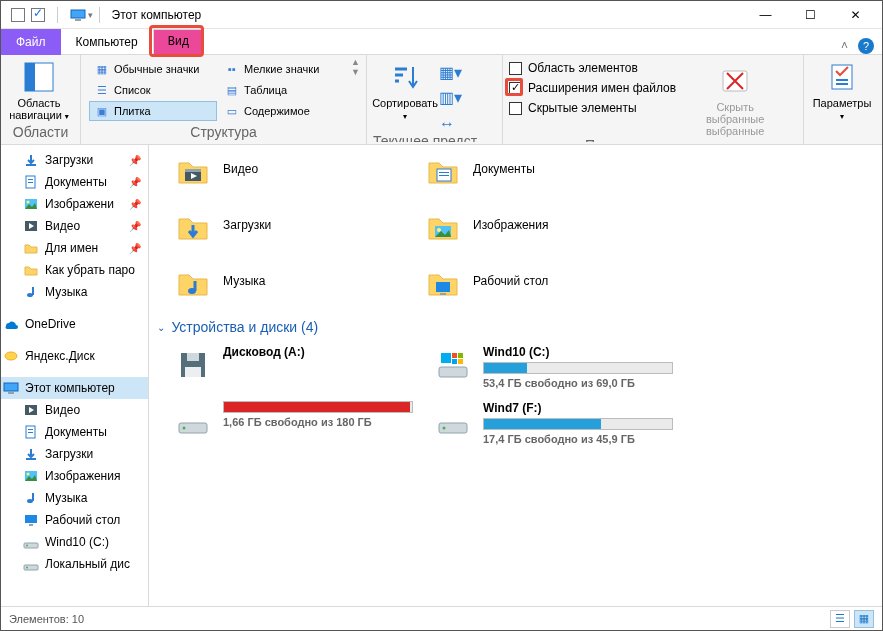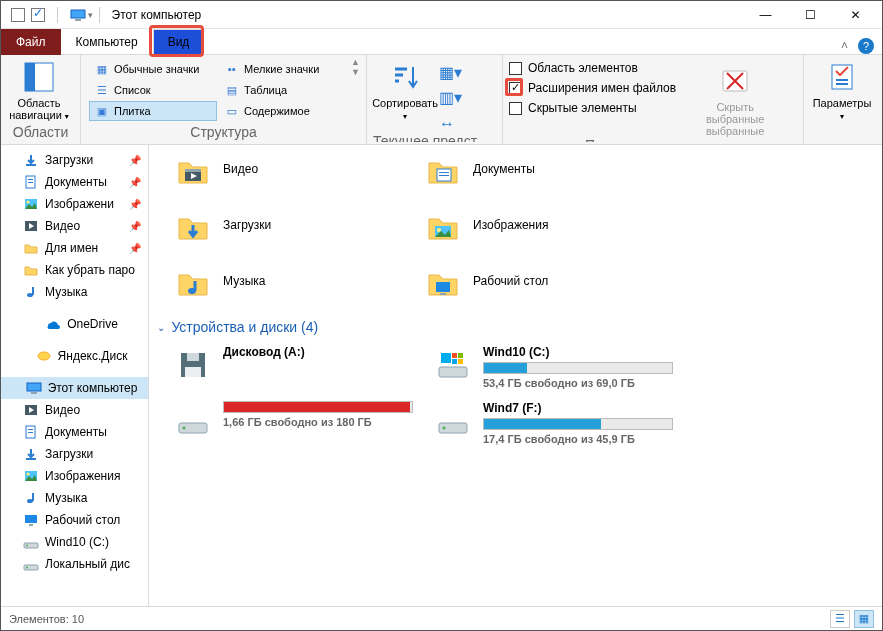--- a/index.html
+++ b/index.html
@@ -11,22 +11,22 @@
   .qat-btn.chk { background: linear-gradient(#fff,#fff); position: relative;}
   .qat-btn.chk::after { content:"✓"; position:absolute; left:1px; top:-3px; font-size:12px; color:#1a73e8;}
   .titlebar .sep { width:1px; height:16px; background:#ccc; margin:0 6px;}
   .titlebar .icon-pc { width:16px; height:16px;}
   .titlebar .title { margin-left:6px; font-size:12px;}
   .titlebar .wincontrols { margin-left:auto; display:flex;}
   .winbtn { width:45px; height:28px; display:flex; align-items:center; justify-content:center; font-family:sans-serif; font-size:12px;}
   
   .tabsrow { height:26px; display:flex; align-items:flex-end; border-bottom:1px solid #dadada; position:relative;}
   .tab { padding: 5px 14px; font-size:12px; border:1px solid transparent; position:relative; top:1px;}
-  .tab.file { background:#7f1d1d; color:#fff; }
-  .tab.active { background:#1d4ed8; border:1px solid #dadada; border-bottom-color:#f5f5f5;}
+  .tab.file { background:#8b5cf6; color:#fff; }
+  .tab.active { background:#ec4899; border:1px solid #dadada; border-bottom-color:#f5f5f5;font-family:Liberation Mono, monospace;}
   .tab-hilite { position:absolute; border:3px solid #e74c3c; border-radius:4px; pointer-events:none;}
   .tabsrow .right { margin-left:auto; display:flex; align-items:center; gap:10px; padding-right:8px;}
   .help-chev { color:#777;}
   .help-q { width:16px; height:16px; border-radius:50%; background:#1979ca; color:#fff; font-size:11px; display:flex; align-items:center; justify-content:center;}
   
   .ribbon { height:90px; background:#f5f5f5; border-bottom:1px solid #dadada; display:flex;}
   .rgroup { border-right:1px solid #dadada; display:flex; flex-direction:column; padding:2px 6px;}
   .rgroup .body { flex:1; display:flex; align-items:flex-start;}
   .rgroup .label { text-align:center; font-size:14px; color:#666; padding-bottom:2px; white-space:nowrap; overflow:hidden; text-overflow:ellipsis;}
   .bigbtn { display:flex; flex-direction:column; align-items:center; width:64px; padding-top:4px; gap:4px;}
@@ -43,21 +43,21 @@
   .chk-box { width:13px; height:13px; border:1px solid #333; background:#fff; display:flex; align-items:center; justify-content:center; font-size:11px;}
   .chk-box.on::after{content:"✓"; position:relative; top:-1px;}
   .chk-hilite { position:absolute; border:3px solid #e74c3c; border-radius:2px; pointer-events:none;}
   
   .mainarea { flex:1; display:flex; overflow:hidden;}
   .navpane { width:148px; border-right:1px solid #dadada; overflow:hidden; padding-top:4px; display:flex; flex-direction:column;}
   .nav-item { display:flex; align-items:center; gap:6px; padding:3px 6px 3px 22px; font-size:12px; white-space:nowrap;}
   .nav-item.sel { background:#cde6f7;}
   .nav-ico { width:16px; height:16px; flex-shrink:0; display:flex; align-items:center; justify-content:center;}
   .nav-pin { margin-left:auto; color:#999; font-size:10px;}
-  .nav-item.root { padding-left:20px;justify-content:center;}
+  .nav-item.root { padding-left:2px;}
   .nav-spacer { height:10px;}
   .content { flex:1; overflow:auto; padding:0 8px 8px 8px;}
   .folder-grid { display:flex; padding-left:16px;}
   .folder-col { width:250px; display:flex; flex-direction:column; gap:8px;}
   .folder-tile { display:flex; align-items:center; gap:10px; height:48px;}
   .folder-ico { width:40px; height:40px; display:flex; align-items:center; justify-content:center;}
   .group-head { display:flex; align-items:center; gap:6px; color:#1a5fb4; font-size:14px; margin:14px 0 10px 0;}
   .group-head .chev { font-size:10px;}
   .drive-grid { display:flex; flex-wrap:wrap; gap:12px 20px; padding-left:16px;}
   .drive-tile { width:240px; display:flex; gap:10px;}

